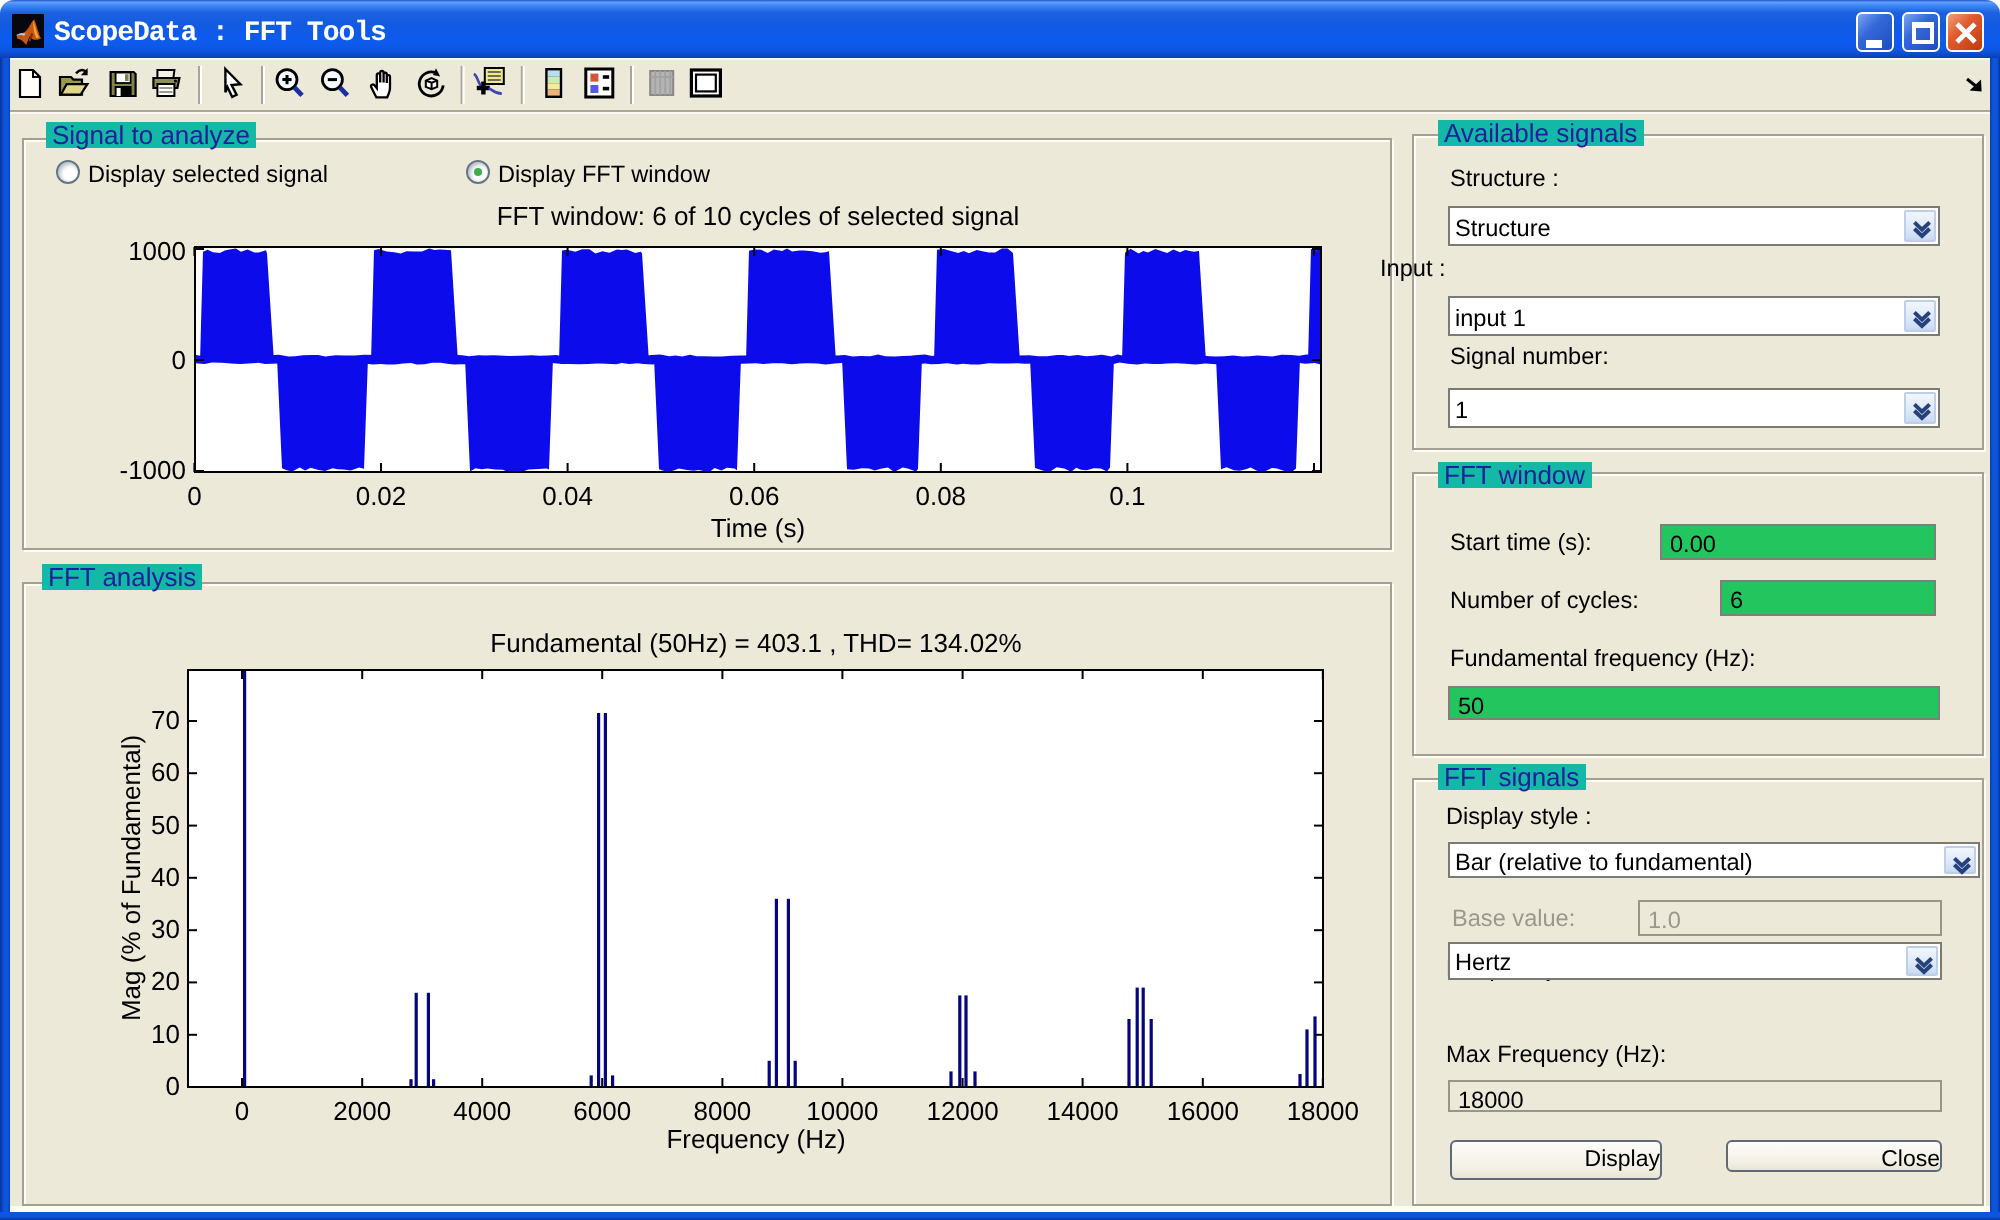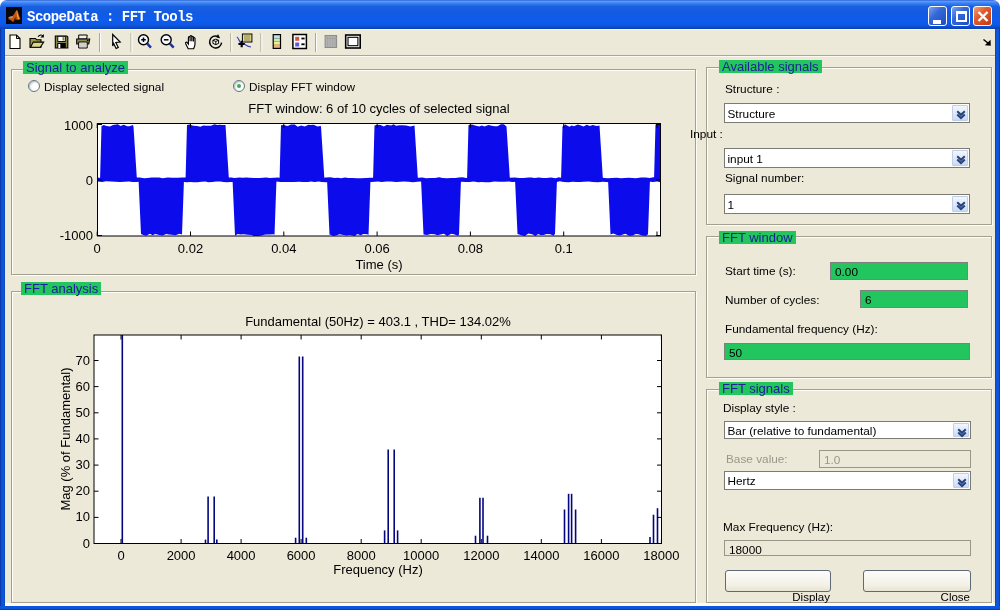--- a/index.html
+++ b/index.html
@@ -10,33 +10,33 @@
   font-weight:bold; font-size:14px; letter-spacing:-0.5px; white-space:pre; }
 .wbtn { top:6px; width:19px; height:20px; border-radius:3px; border:1px solid #fff; }
 .wbtn.min,.wbtn.max { background:linear-gradient(135deg,#7ba4f2 0%,#3468d8 40%,#1e4cc0 100%); }
 .wbtn.close { background:linear-gradient(135deg,#f0a080 0%,#e25b2e 40%,#c23a10 100%); }
 .border-l { left:0; top:29px; width:5px; height:581px; background:linear-gradient(90deg,#09329c,#0d55da 40%,#0d55da 80%,#0a3fb0); }
 .border-r { left:995px; top:29px; width:5px; height:581px; background:linear-gradient(90deg,#0a3fb0,#0d55da 30%,#0d55da 70%,#09329c); }
 .border-b { left:0; top:605.5px; width:1000px; height:4.5px; background:linear-gradient(180deg,#0d55da,#0d55da 60%,#09329c); }
 .whiteband { left:5px; top:603px; width:990px; height:2.5px; background:#fdfcf4; }
 .toolbar { left:5px; top:29px; width:990px; height:27px; background:#ece9d8; border-top:1px solid #f8f6ee; border-bottom:1px solid #aaa698; box-shadow:0 1px 0 #fbf9f1; }
 .group { border:1px solid #a3a093; box-shadow:1px 1px 0 #fffef4 inset, 1px 1px 0 #fffef4; }
-.glabel { color:#20209a; font-size:13px; background:#22c55e; padding:0 3px; line-height:13px; }
+.glabel { color:#20209a; font-size:13px; background:#14b8a6; padding:0 3px; line-height:13px; }
 .lab { font-size:11.8px; color:#000; white-space:nowrap; }
 .glab { font-size:11.8px; color:#9a978c; white-space:nowrap; }
 .combo { background:#fff; border:1px solid #7b7b73; }
 .combo .ctext { position:absolute; left:2.5px; top:3px; font-size:11.8px; color:#000; white-space:nowrap; }
 .cbtn { position:absolute; right:1px; top:1px; bottom:1px; width:16px;
   background:linear-gradient(180deg,#f2f6fd 0%,#e2ebfa 45%,#cfdef6 90%,#c6d6f2 100%);
   border:1px solid #c0cfe8; border-radius:1px; }
 .cbtn svg { position:absolute; left:2px; top:4px; }
 .edit { background:#22c55e; border:1px solid #7f7f7f; font-size:11.8px; color:#000; padding:2px 0 0 4px; }
 .btn { background:linear-gradient(180deg,#fdfcfa 0%,#f3f0e6 70%,#e8e4d4 100%);
   border:1px solid #5f6a79; border-radius:3px; font-size:11.5px; color:#000;
-  text-align:right; padding-top:20px; }
+  text-align:right; padding-top:3px; }
 .radio { width:12px; height:12px; border-radius:50%; background:#fff; border:1px solid #66757f;
   box-shadow:inset 1px 1px 2px #aebbc4; }
 .rdot { position:absolute; left:3px; top:3px; width:4px; height:4px; border-radius:50%; background:#3fae49; }
 text { font-family:"Liberation Sans",sans-serif; font-size:13px; fill:#000; }
 </style></head><body>
 
 <div class="abs" style="left:0;top:0;width:1000px;height:8px;background:#fff"></div>
 <div class="abs titlebar" style="border-radius:7px 7px 0 0"></div>
 <div class="abs border-l"></div>
 <div class="abs border-r"></div>
@@ -341,21 +341,21 @@
 <div class="abs lab" style="left:725px;top:264px">Start time (s):</div>
 <div class="abs edit" style="left:830px;top:262px;width:138px;height:18px">0.00</div>
 <div class="abs lab" style="left:725px;top:293px">Number of cycles:</div>
 <div class="abs edit" style="left:860px;top:290px;width:108px;height:18px">6</div>
 <div class="abs lab" style="left:725px;top:322px">Fundamental frequency (Hz):</div>
 <div class="abs edit" style="left:724px;top:343px;width:246px;height:17px">50</div>
 
 <div class="abs group" style="left:706px;top:389px;width:285.5px;height:213.5px"></div>
 <div class="abs glabel" style="left:719px;top:382px">FFT signals</div>
 <div class="abs lab" style="left:723px;top:401px">Display style :</div>
-<div class="abs combo" style="left:724px;top:421px;width:247px;height:18px">
+<div class="abs combo" style="left:724px;top:421px;width:266px;height:18px">
     <span class="ctext" style="top:1.5px">Bar (relative to fundamental)</span>
  <div class="cbtn">
       <svg width="12" height="11" viewBox="0 0 12 11">
         <path d="M2.2 1.2l3.8 3.6 3.8-3.6M2.2 4.4l3.8 3.6 3.8-3.6" fill="none" stroke="#25427c" stroke-width="2"></path>
       </svg>
     </div>
   </div>
 <div class="abs glab" style="left:726px;top:452px">Base value:</div>
 <div class="abs edit" style="left:819px;top:450px;width:152px;height:18px;background:#ece9d8;border-color:#999688;color:#9a978c">1.0</div>
 <div class="abs lab" style="left:723px;top:477px">Frequency axis:</div>

